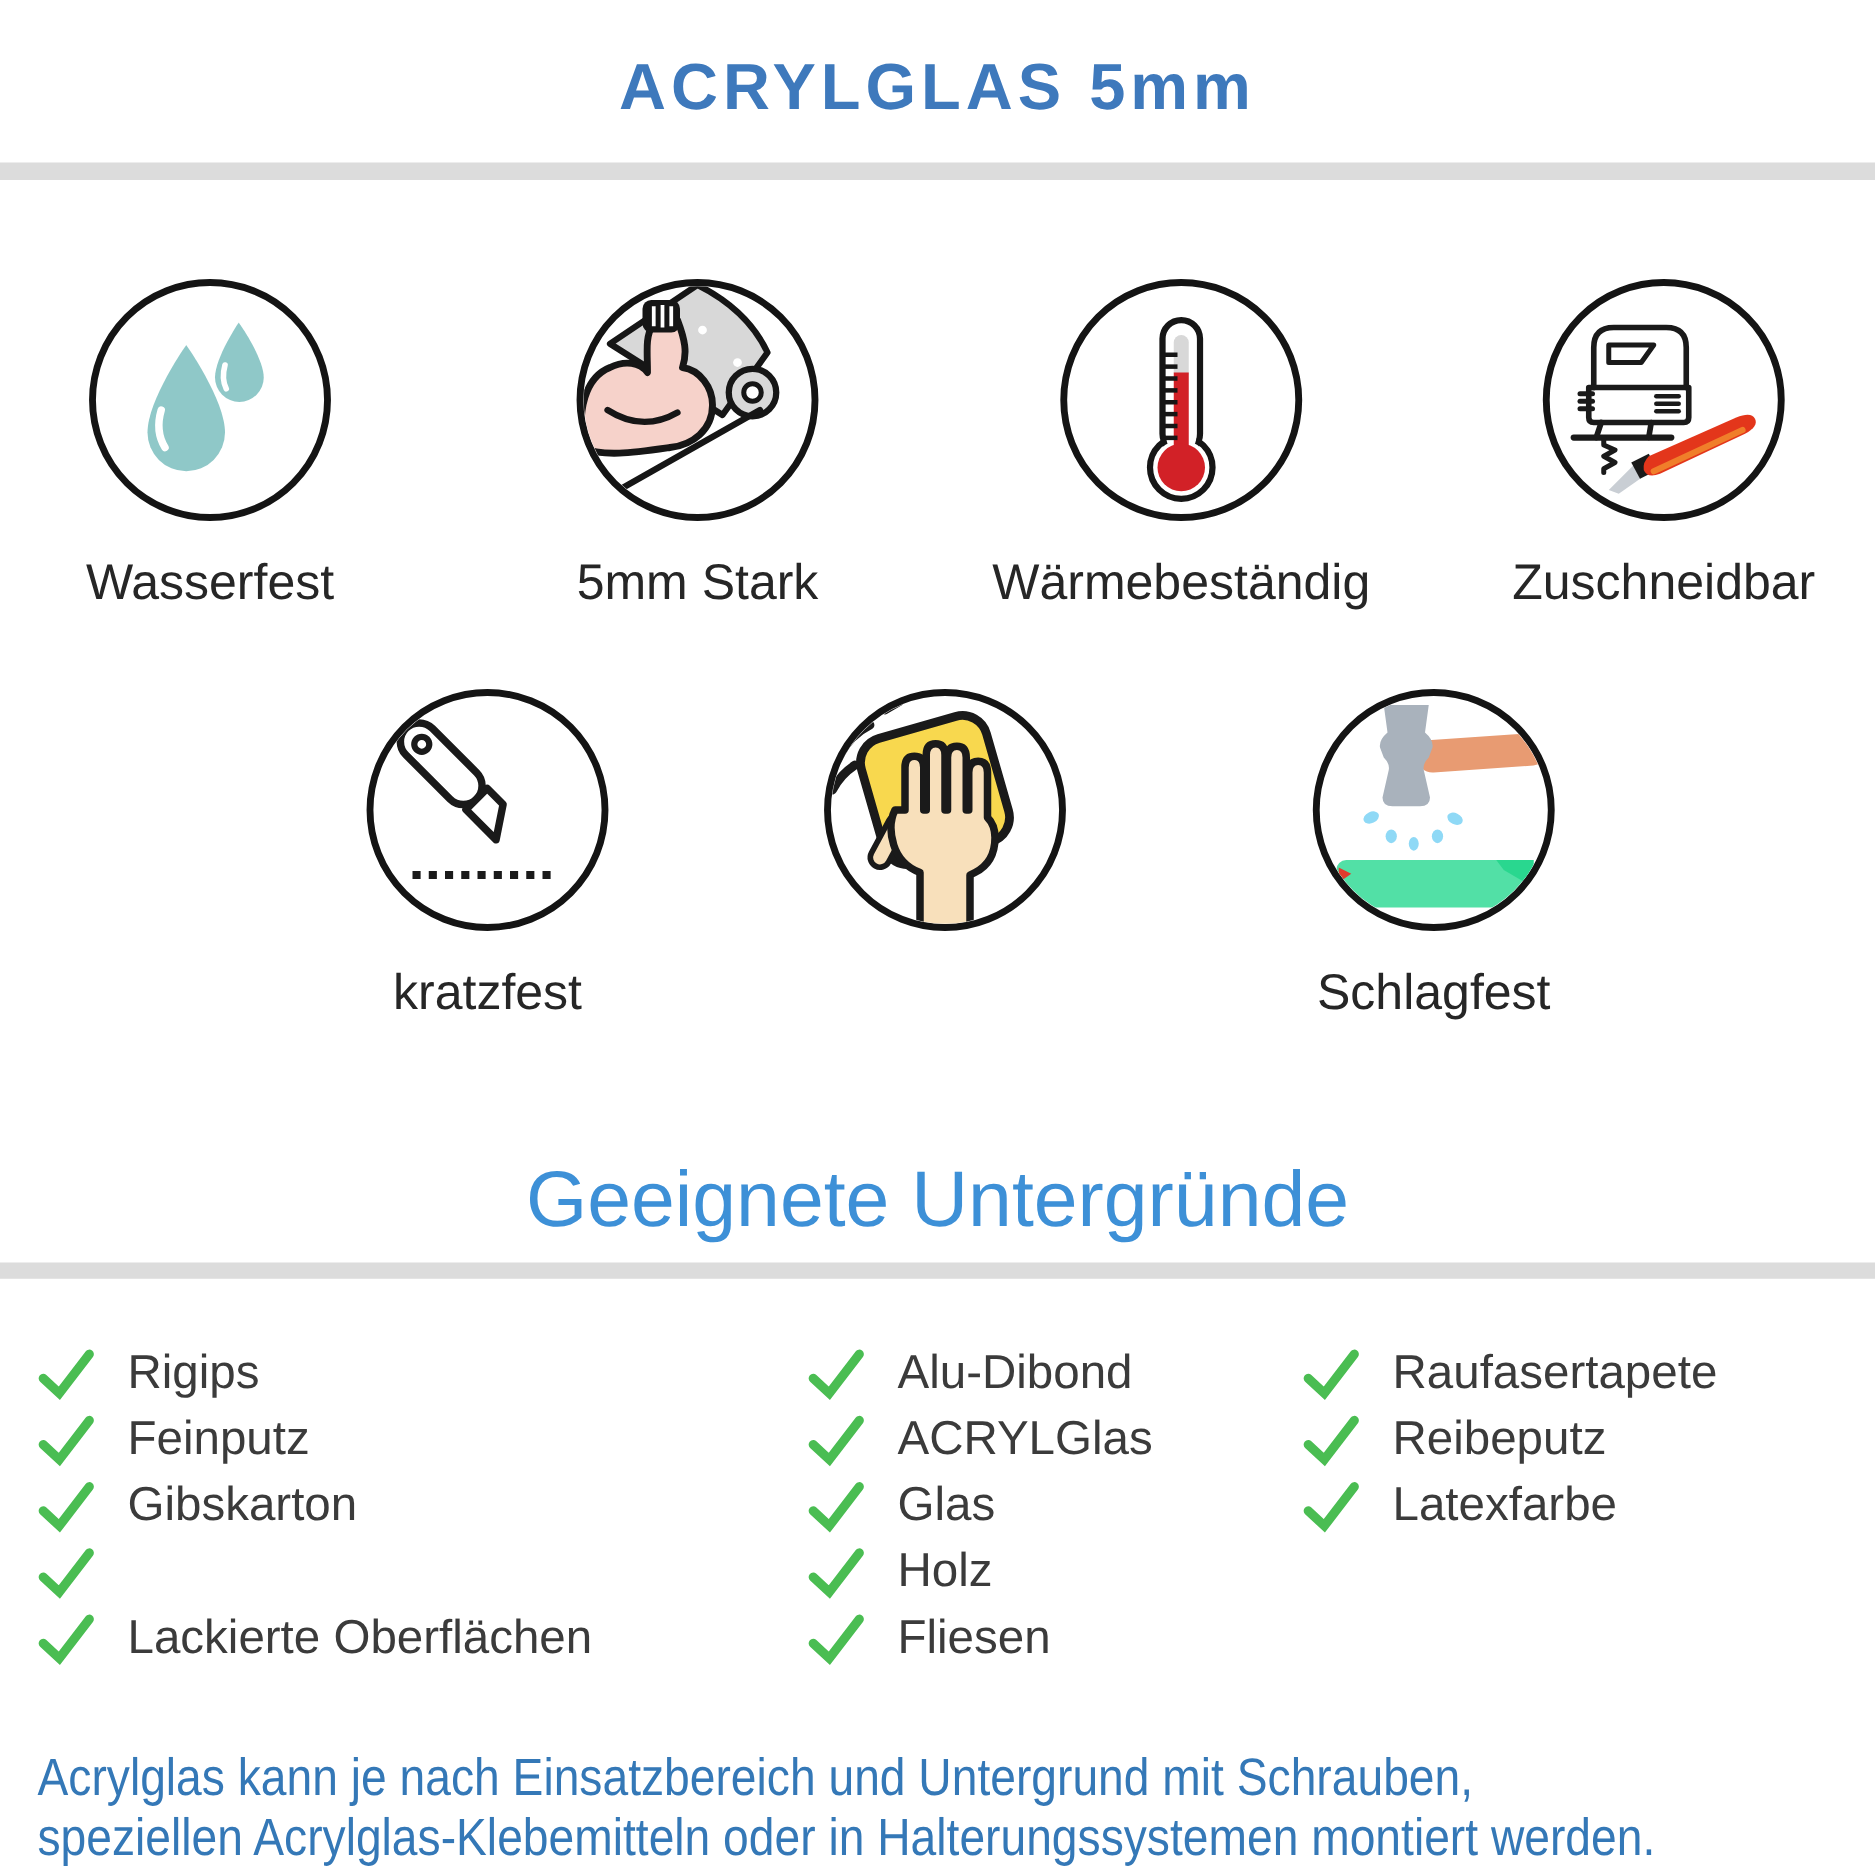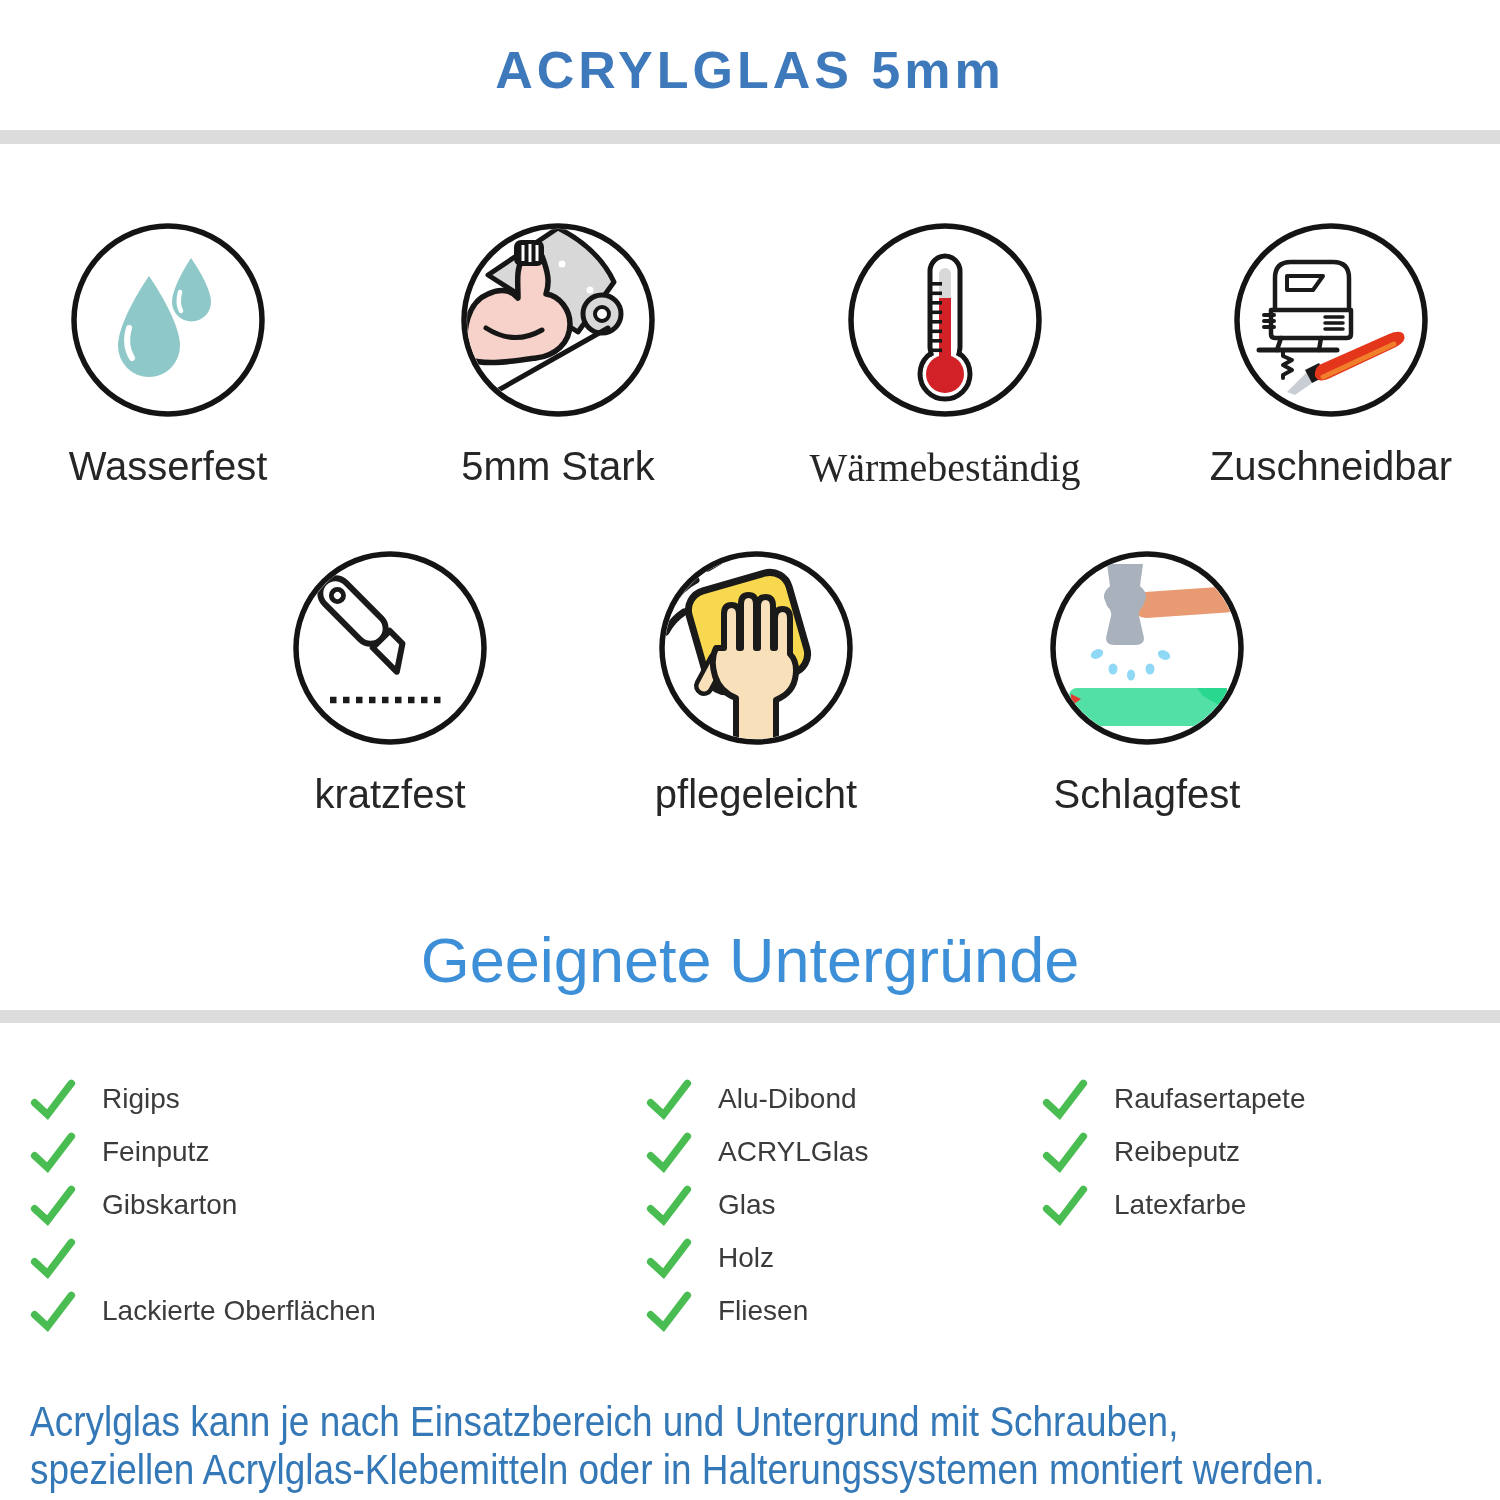--- a/index.html
+++ b/index.html
@@ -15,21 +15,21 @@
   .card{position:absolute;width:400px;display:flex;flex-direction:column;align-items:center;}
   .card .lbl{margin-top:24px;font-size:40px;color:#262626;white-space:nowrap;font-weight:500;}
 
   .section-title{position:absolute;top:924px;left:0;width:1500px;text-align:center;
     font-size:63px;color:#3D90D7;font-weight:400;}
 
   .col{position:absolute;top:1072px;}
   #col1{left:30px;} #col2{left:646px;} #col3{left:1042px;}
   .item{display:flex;align-items:center;height:53px;}
   .item svg{margin-right:26px;flex-shrink:0;}
-  .item span{font-size:28px;color:#3B3B3B;white-space:nowrap;}
+  .item span{font-size:38px;color:#3B3B3B;white-space:nowrap;}
 
   .footer{position:absolute;left:30px;top:1398px;color:#3478B7;font-size:42px;line-height:48px;}
   .footer div{white-space:nowrap;transform:scaleX(0.88);transform-origin:0 0;}
 </style>
 </head>
 <body>
 
 <div class="page">
 
   <div class="main-title">ACRYLGLAS 5mm</div>
@@ -73,21 +73,21 @@
         <path d="M28,108 Q56,126 84,110" stroke="#161616" stroke-width="5" fill="none" stroke-linecap="round"></path>
         <rect x="56" y="20" width="30" height="26" rx="7" fill="#161616"></rect>
         <line x1="65" y1="25" x2="65" y2="41" stroke="#fff" stroke-width="3"></line>
         <line x1="72" y1="24" x2="72" y2="42" stroke="#fff" stroke-width="3"></line>
         <line x1="79" y1="25" x2="79" y2="41" stroke="#fff" stroke-width="3"></line>
       </g>
     </svg>
     <div class="lbl">5mm Stark</div>
   </div>
 
-  <div class="card" style="left:745px;top:220px;font-family:Liberation Serif, serif;">
+  <div class="card" style="left:745px;top:220px;">
     <svg width="200" height="200" viewBox="0 0 200 200">
       <defs>
           <clipPath id="c3">
             <circle cx="100" cy="100" r="91"></circle>
           </clipPath>
         </defs>
       <circle cx="100" cy="100" r="94" fill="#fff" stroke="#141414" stroke-width="5.5"></circle>
       <g clip-path="url(#c3)">
         <circle cx="100" cy="154" r="25" fill="#fff" stroke="#161616" stroke-width="5"></circle>
         <rect x="85" y="36" width="30" height="106" rx="15" fill="#fff" stroke="#161616" stroke-width="5"></rect>
@@ -177,21 +177,20 @@
         <path d="M10,84 Q16,72 28,64" stroke="#1A1A1A" stroke-width="7" fill="none" stroke-linecap="round"></path>
         <path d="M52,20 L64,13" stroke="#1A1A1A" stroke-width="7" fill="none" stroke-linecap="round"></path>
         <g transform="rotate(-16 92 84)">
           <rect x="40" y="32" width="104" height="104" rx="20" fill="#F8D84E" stroke="#1A1A1A" stroke-width="7"></rect>
         </g>
         <line x1="62" y1="112" x2="48" y2="138" stroke="#1A1A1A" stroke-width="20" stroke-linecap="round"></line>
         <line x1="62" y1="112" x2="48" y2="138" stroke="#F8E0BB" stroke-width="11" stroke-linecap="round"></line>
         <path d="M80,196 V150 Q64,144 59,128 Q54,112 60,100 L68,100 V66 Q68,57 75.5,57 Q83,57 83,66 V100 L85,100 V56 Q85,47 92.5,47 Q100,47 100,56 V100 L102,100 V58 Q102,49 109.5,49 Q117,49 117,58 V100 L119,100 V70 Q119,61 126.5,61 Q134,61 134,70 V106 Q140,112 140,122 Q140,142 124,150 L120,152 V196 Z" fill="#F8E0BB" stroke="#1A1A1A" stroke-width="6" stroke-linejoin="round"></path>
       </g>
     </svg>
-    <div class="lbl">pflegeleicht</div>
   </div>
 
   <div class="card" style="left:947px;top:548px;text-align:center;">
     <svg width="200" height="200" viewBox="0 0 200 200">
       <defs>
           <clipPath id="c7">
             <circle cx="100" cy="100" r="91"></circle>
           </clipPath>
         </defs>
       <circle cx="100" cy="100" r="94" fill="#fff" stroke="#141414" stroke-width="5.5"></circle>

